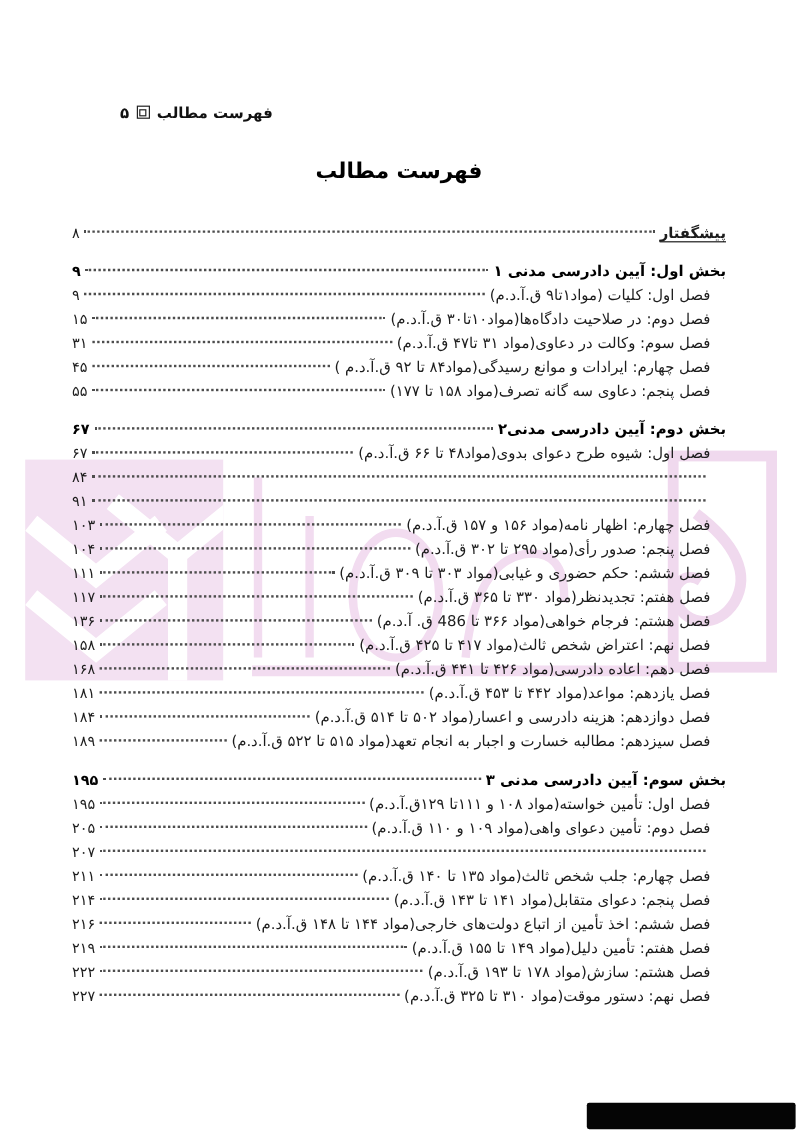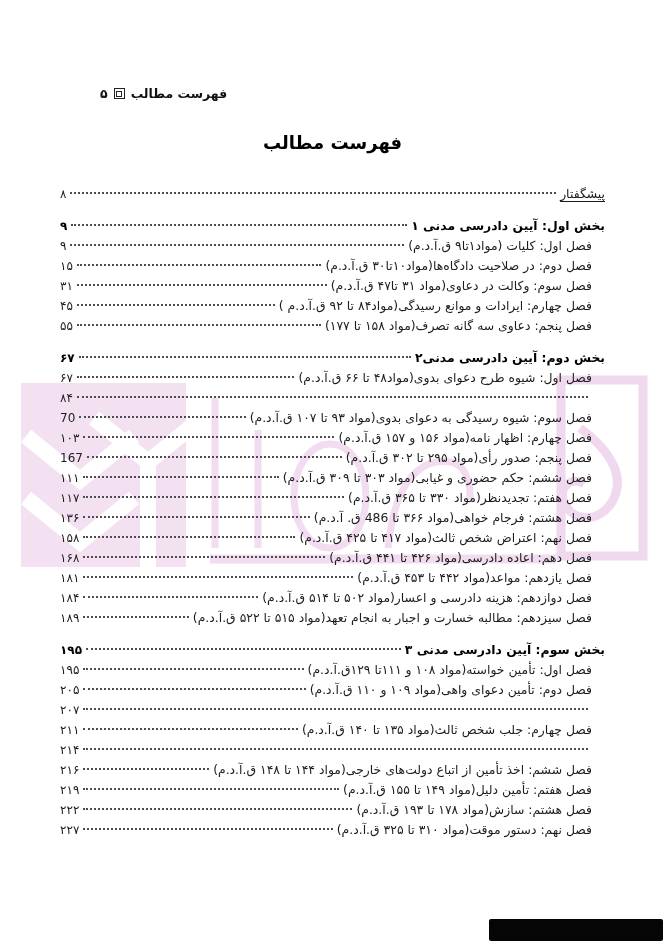--- a/index.html
+++ b/index.html
@@ -33,21 +33,21 @@
     display:flex;align-items:baseline;height:20px;line-height:20px;
     font-size:12.4px;white-space:nowrap;
   }
   .row .lbl{flex:0 0 auto;color:#1c1c1c;}
   .row .leader{
     flex:1 1 auto;min-width:10px;margin:0 4px;
     border-bottom:2px dotted #4d4d4d;transform:translateY(-4px);
   }
   .row .num{flex:0 0 auto;font-size:12px;color:#1c1c1c;}
   .row.bold .lbl,.row.bold .num{font-weight:bold;color:#000;}
-  .row.preface .lbl{font-weight:normal;text-decoration:underline;text-underline-offset:3px;text-align:center;}
+  .row.preface .lbl{font-weight:bold;text-decoration:underline;text-underline-offset:3px;text-align:center;}
   .row.chapter{padding-right:13px;}
   .section-group{margin-top:12px;}
   .preface-group{margin-top:0;}
   .black-bar{
     position:absolute;left:489px;top:919px;width:174px;height:22px;
     background:#050505;border-radius:2px;z-index:3;
   }
 </style>
 </head>
 <body>
@@ -140,33 +140,32 @@
         <div class="row chapter">
     <span class="lbl">فصل اول: شیوه طرح دعوای بدوی(مواد۴۸ تا ۶۶ ق.آ.د.م)</span>
     <span class="leader"></span>
     <span class="num">۶۷</span>
   </div>
         <div class="row chapter">
     <span class="leader"></span>
     <span class="num">۸۴</span>
   </div>
         <div class="row chapter">
-    <span class="lbl">فصل سوم: شیوه رسیدگی به دعوای بدوی(مواد ۹۳ تا ۱۰۷ ق.آ.د.م)</span>
-    <span class="leader"></span>
-    <span class="num">70</span>
+    <span class="leader"></span>
+    <span class="num">۹۱</span>
   </div>
         <div class="row chapter">
     <span class="lbl">فصل چهارم: اظهار نامه(مواد ۱۵۶ و ۱۵۷ ق.آ.د.م)</span>
     <span class="leader"></span>
     <span class="num">۱۰۳</span>
   </div>
         <div class="row chapter">
     <span class="lbl">فصل پنجم: صدور رأی(مواد ۲۹۵ تا ۳۰۲ ق.آ.د.م)</span>
     <span class="leader"></span>
-    <span class="num">167</span>
+    <span class="num">۱۰۴</span>
   </div>
         <div class="row chapter">
     <span class="lbl">فصل ششم: حکم حضوری و غیابی(مواد ۳۰۳ تا ۳۰۹ ق.آ.د.م)</span>
     <span class="leader"></span>
     <span class="num">۱۱۱</span>
   </div>
         <div class="row chapter">
     <span class="lbl">فصل هفتم: تجدیدنظر(مواد ۳۳۰ تا ۳۶۵ ق.آ.د.م)</span>
     <span class="leader"></span>
     <span class="num">۱۱۷</span>
@@ -221,20 +220,21 @@
         <div class="row chapter">
     <span class="leader"></span>
     <span class="num">۲۰۷</span>
   </div>
         <div class="row chapter">
     <span class="lbl">فصل چهارم: جلب شخص ثالث(مواد ۱۳۵ تا ۱۴۰ ق.آ.د.م)</span>
     <span class="leader"></span>
     <span class="num">۲۱۱</span>
   </div>
         <div class="row chapter">
+    <span class="lbl">فصل پنجم: دعوای متقابل(مواد ۱۴۱ تا ۱۴۳ ق.آ.د.م)</span>
     <span class="leader"></span>
     <span class="num">۲۱۴</span>
   </div>
         <div class="row chapter">
     <span class="lbl">فصل ششم: اخذ تأمین از اتباع دولت‌های خارجی(مواد ۱۴۴ تا ۱۴۸ ق.آ.د.م)</span>
     <span class="leader"></span>
     <span class="num">۲۱۶</span>
   </div>
         <div class="row chapter">
     <span class="lbl">فصل هفتم: تأمین دلیل(مواد ۱۴۹ تا ۱۵۵ ق.آ.د.م)</span>

